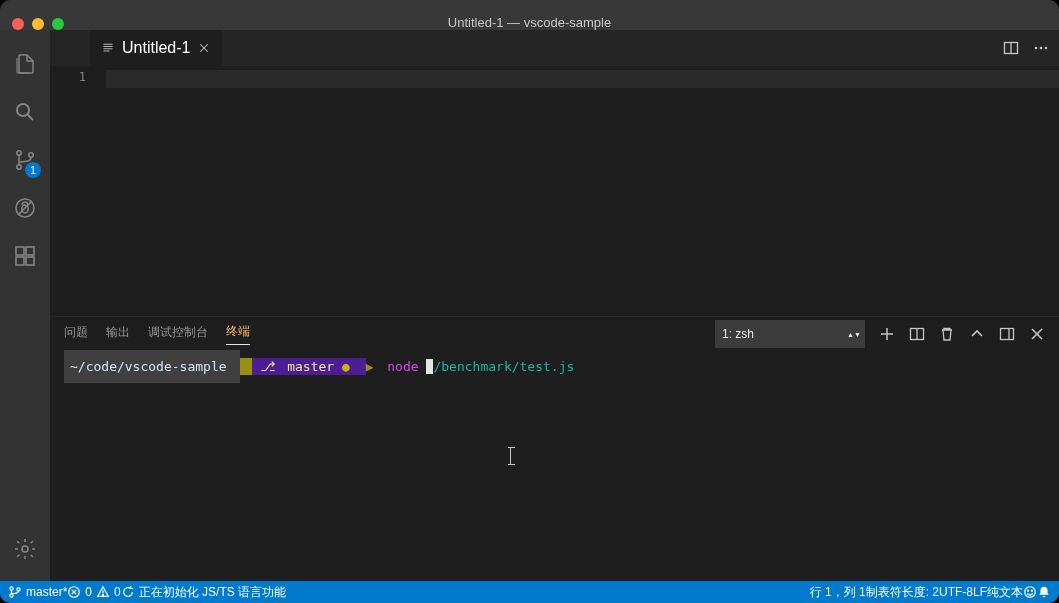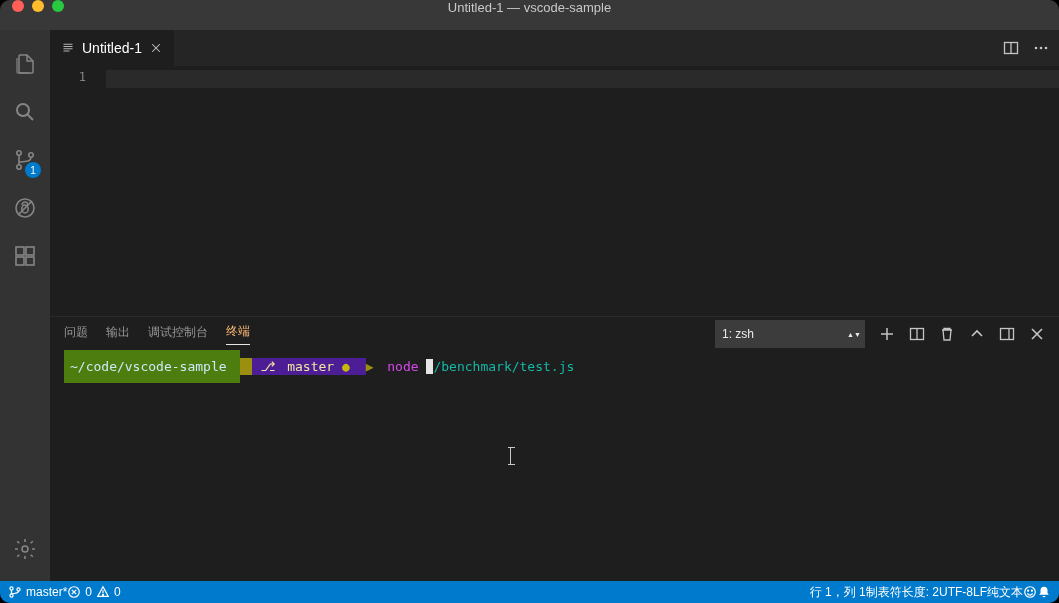--- a/index.html
+++ b/index.html
@@ -1,36 +1,36 @@
 <!DOCTYPE html>
 <html><head>
 <meta charset="utf-8">
 <style>
 * { margin: 0; padding: 0; box-sizing: border-box; }
 html, body { width: 1059px; height: 603px; font-family: -apple-system, "Segoe UI", sans-serif; overflow: hidden; background: #000; }
 
 .window { width: 1059px; height: 603px; background: #1e1e1e; border-radius: 10px; overflow: hidden; display: flex; flex-direction: column; }
-.titlebar { height: 30px; background: #383838; display: flex; align-items: flex-start; position: relative; }
+.titlebar { height: 30px; background: #383838; display: flex; align-items: flex-end; position: relative; }
 .traffic { display: flex; gap: 8px; margin-left: 12px; }
 .tl { width: 12px; height: 12px; border-radius: 50%; }
 .tl-close { background: #ff5f57; }
 .tl-min { background: #ffbd2e; }
 .tl-max { background: #28c940; }
 .title { position: absolute; left: 0; right: 0; text-align: center; color: #c8c8c8; font-size: 13px; pointer-events: none; }
 
 .body { flex: 1; display: flex; min-height: 0; }
 .activitybar { width: 50px; background: #333333; display: flex; flex-direction: column; align-items: center; padding-top: 10px; position: relative; }
 .ab-item { width: 48px; height: 48px; display: flex; align-items: center; justify-content: center; color: #858585; cursor: pointer; position: relative; }
 .ab-item svg { width: 24px; height: 24px; }
 .badge { position: absolute; right: 8px; bottom: 6px; background: #007acc; color: #fff; font-size: 10px; min-width: 16px; height: 16px; border-radius: 8px; display: flex; align-items: center; justify-content: center; padding: 0 4px; }
 .ab-bottom { margin-top: auto; margin-bottom: 8px; }
 
 .main { flex: 1; display: flex; flex-direction: column; min-width: 0; }
 .tabsrow { height: 36px; background: #252526; display: flex; align-items: stretch; }
-.tab { background: #1e1e1e; display: flex; align-items: center; padding: 0 10px; gap: 6px; color: #fff; font-size: 14px; cursor: pointer; }
+.tab { background: #1e1e1e; display: flex; align-items: center; padding: 0 10px; gap: 6px; color: #fff; font-size: 16px; cursor: pointer; margin-left: 40px; }
 .tab-ico { width: 16px; display: flex; justify-content: center; color: #c5c5c5; }
 .tab-close { width: 16px; height: 16px; display: flex; align-items: center; justify-content: center; color: #c5c5c5; border-radius: 3px; }
 .tab-actions { margin-left: auto; display: flex; align-items: center; gap: 14px; padding-right: 10px; color: #c5c5c5; }
 .tab-actions .ico { width: 16px; height: 16px; cursor: pointer; }
 
 .editor { flex: 0 0 250px; background: #1e1e1e; display: flex; font-family: Menlo, Consolas, monospace; font-size: 12px; }
 .gutter { width: 56px; text-align: right; color: #858585; padding: 4px 20px 0 0; user-select: none; }
 .lines { flex: 1; padding-top: 4px; }
 .line { height: 18px; }
 .line.current { background: #2a2a2a; }
@@ -40,21 +40,21 @@
 .panel-tab { cursor: pointer; padding-bottom: 4px; }
 .panel-tab.active { color: #fdba74; border-bottom: 1px solid #e7e7e7; }
 .panel-right { margin-left: auto; display: flex; align-items: center; gap: 14px; color: #c5c5c5; }
 .term-select { background: #3c3c3c; color: #eaeaea; border: 1px solid #3c3c3c; padding: 1px 20px 1px 6px; font-size: 12px; position: relative; min-width: 150px; height: 28px; display: flex; align-items: center; }
 .term-select::after { content: ""; position: absolute; right: 8px; top: 3px; font-size: 9px; line-height: 7px; white-space: pre; }
 .term-select .updn { position: absolute; right: 4px; top: 0; bottom: 0; width: 12px; display: flex; flex-direction: column; justify-content: center; align-items: center; font-size: 7px; line-height: 7px; }
 .pico { width: 16px; height: 16px; cursor: pointer; display: flex; align-items: center; justify-content: center; }
 
 .terminal { flex: 1; padding: 8px 14px; font-family: Menlo, Consolas, monospace; font-size: 13px; color: #d4d4d4; position: relative; }
 .prompt { display: inline; }
-.seg-a { background: #4d7c0f; color: #cfe9f7; padding: 9px 6px; }
+.seg-a { background: #404040; color: #cfe9f7; padding: 9px 6px; }
 .seg-b { background: #9a8f0e; color: #efe9a1; padding: 1px 6px; }
 .seg-c { background: #4c1d95; color: #efe9a1; padding: 1px 8px; }
 .seg-c .branch-ico { margin-right: 4px; }
 .seg-c .dot { color: #c7b80e; }
 .arrow { color: #9a8f0e; }
 .cmd { color: #d946ef; margin-left: 6px; margin-top: 12px; }
 .cursor-box { display: inline-block; width: 7px; height: 15px; background: #e5e5e5; vertical-align: text-bottom; }
 .hint { color: #14b8a6; }
 .ibeam { position: absolute; left: 460px; top: 96px; width: 1px; height: 18px; border-left: 1px solid #c8c8c8; }
 .ibeam::before, .ibeam::after { content: ""; position: absolute; left: -3px; width: 7px; height: 1px; background: #c8c8c8; }
@@ -254,20 +254,27 @@
           <line x1="10.5" y1="5.5" x2="5.5" y2="10.5"></line>
         </svg>
       <span>0</span>
       <svg viewBox="0 0 16 16" fill="none" stroke="currentColor" stroke-width="1.4">
           <path d="M8 2 L14 13 H2 Z"></path>
           <line x1="8" y1="6" x2="8" y2="9.5"></line>
           <circle cx="8" cy="11.4" r="0.6" fill="currentColor"></circle>
         </svg>
       <span>0</span>
     </span>
+    <span class="st-item">
+      <svg viewBox="0 0 16 16" fill="none" stroke="currentColor" stroke-width="1.4">
+          <path d="M13 8a5 5 0 1 1-2-4"></path>
+          <polyline points="11,1 11,4 14,4"></polyline>
+        </svg>
+      <span>正在初始化 JS/TS 语言功能</span>
+    </span>
     <span class="st-spacer"></span>
     <span class="st-item">行 1，列 1</span>
     <span class="st-item">制表符长度: 2</span>
     <span class="st-item">UTF-8</span>
     <span class="st-item">LF</span>
     <span class="st-item">纯文本</span>
     <span class="st-item">
       <svg viewBox="0 0 16 16" fill="none" stroke="currentColor" stroke-width="1.4">
           <circle cx="8" cy="8" r="6"></circle>
           <circle cx="5.8" cy="6.5" r="0.6" fill="currentColor"></circle>

